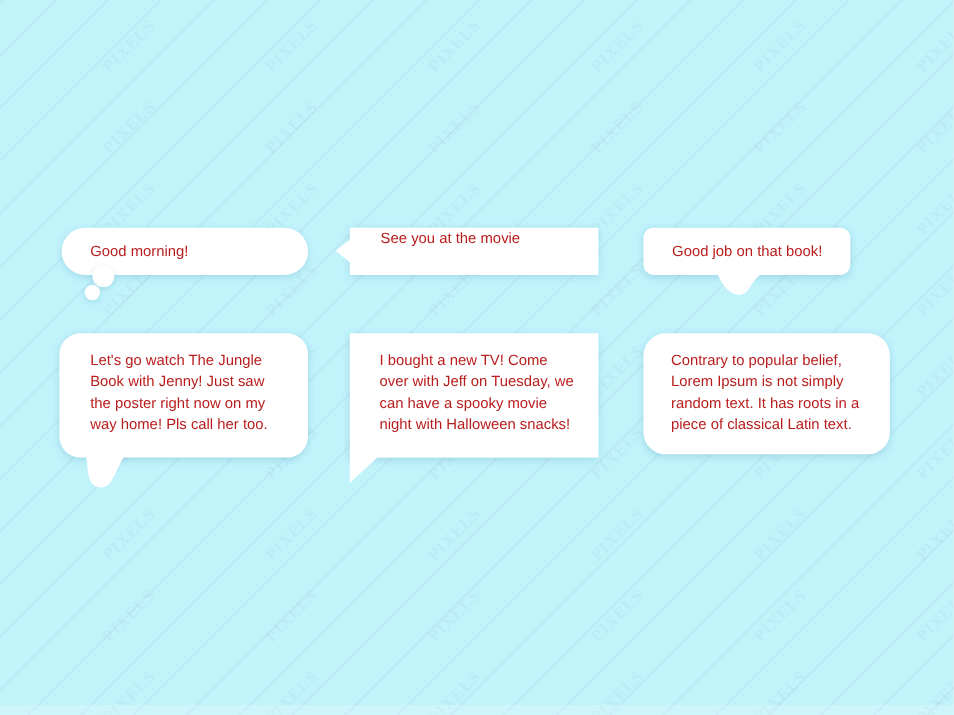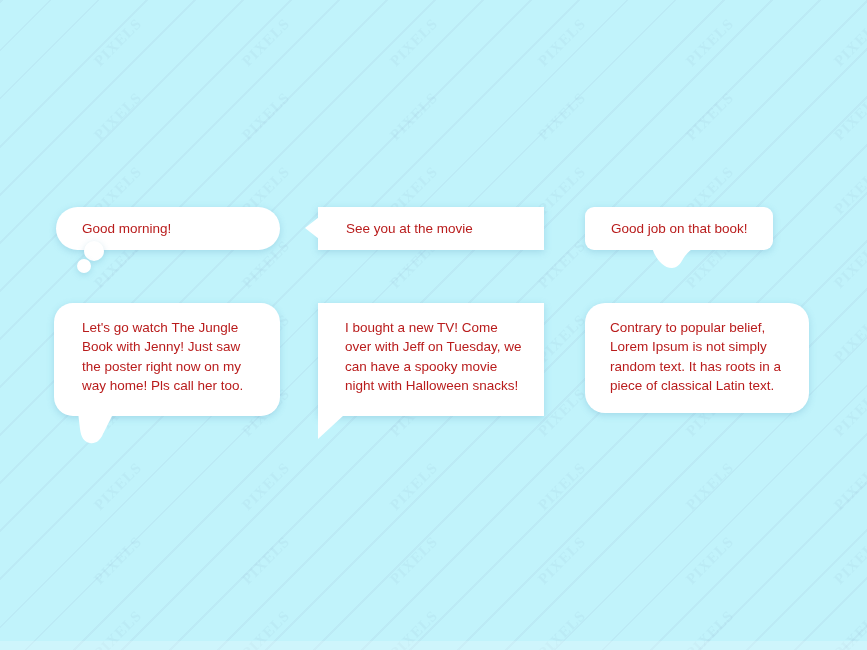--- a/index.html
+++ b/index.html
@@ -116,21 +116,20 @@
   }
 
   
   #bubble-2 {
     left: 318px;
     top: 207px;
     width: 226px;
     height: 43px;
     border-radius: 0;
     display: flex;
-    align-items: center;
     padding-left: 28px;
     padding-right: 16px;
   }
   #bubble-2-tail {
     position: absolute;
     left: 305px;
     top: 217px;
     width: 0;
     height: 0;
     border-top: 11px solid transparent;

